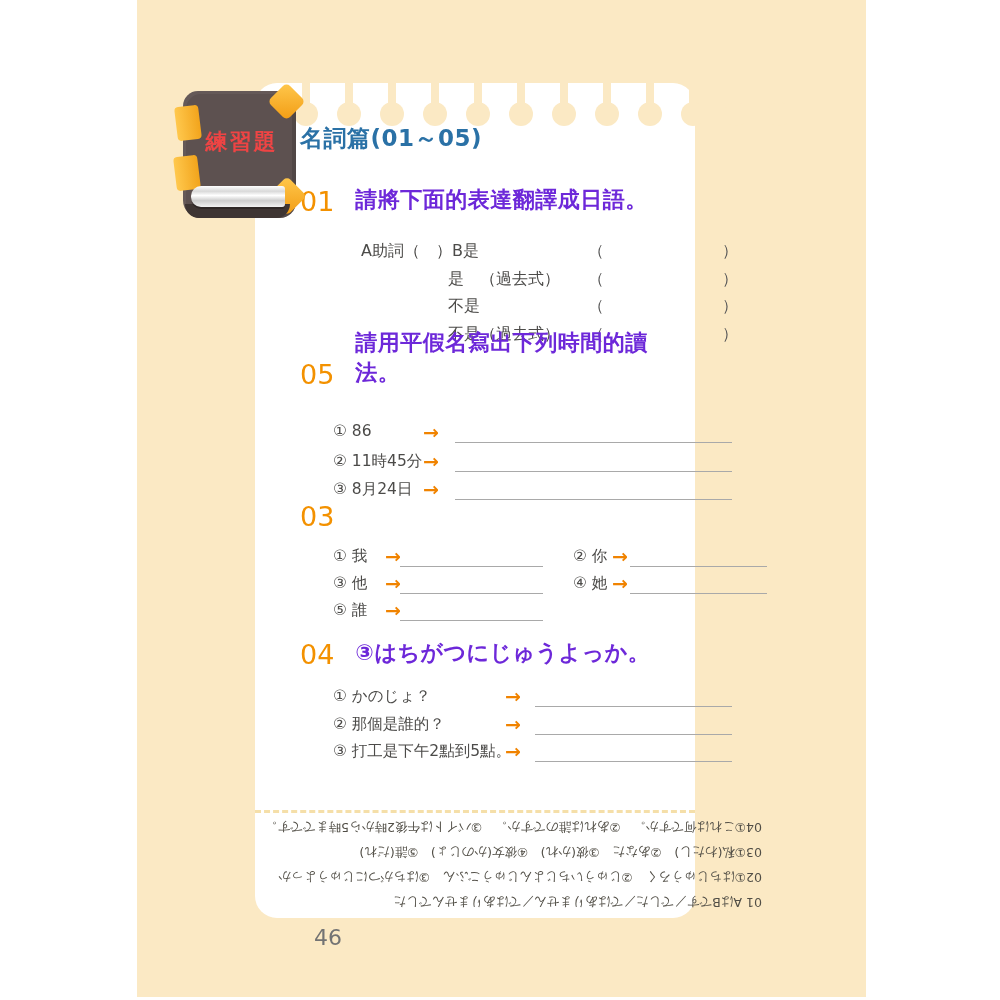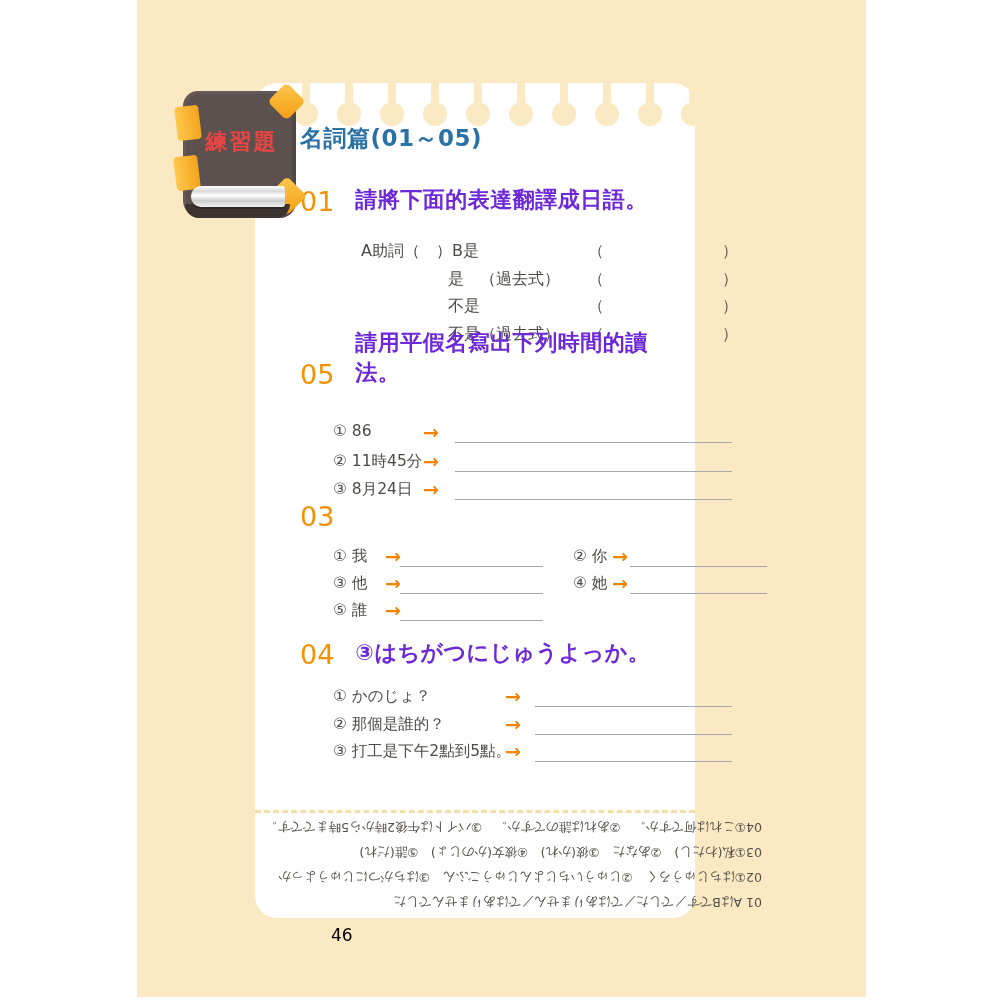--- a/index.html
+++ b/index.html
@@ -64,21 +64,21 @@
   .book-pages{position:absolute;left:8px;right:11px;bottom:11px;height:21px;background:linear-gradient(#ffffff,#d9d9d9 25%,#ffffff 45%,#cccccc 70%,#f2f2f2);border-radius:10px 3px 3px 10px;box-shadow:0 2px 0 rgba(0,0,0,0.25);}
   .corner{position:absolute;background:#f8ac2d;}
   .corner.tr{right:-4px;top:-3px;width:27px;height:27px;transform:rotate(45deg);border-radius:5px;background:linear-gradient(135deg,#ffc84d,#f executives8a21e);}
   .corner.tr, .corner.br{background:linear-gradient(135deg,#ffc84d,#f29c13);}
   .corner.br{right:-5px;bottom:8px;width:28px;height:28px;transform:rotate(45deg);border-radius:5px;}
   .tab{position:absolute;background:linear-gradient(90deg,#ffc84d,#f2a41c);border-radius:4px;}
   .tab.tl{left:-7px;top:15px;width:24px;height:34px;transform:rotate(-7deg);}
   .tab.bl{left:-8px;bottom:28px;width:24px;height:34px;transform:rotate(-7deg);}
   .book-label{position:absolute;left:4px;right:0;top:36px;text-align:center;color:#ef4444;font-size:22px;font-weight:600;letter-spacing:2px;}
 
-  .page-num{position:absolute;left:331px;top:925px;font-size:17px;color:#000000;}
+  .page-num{position:absolute;left:314px;top:925px;font-size:22px;color:#737373;}
 </style>
 </head>
 <body>
 
 <div class="canvas">
 
   <div class="cream-band"></div>
 
   <div class="page">
     <div id="holes">

